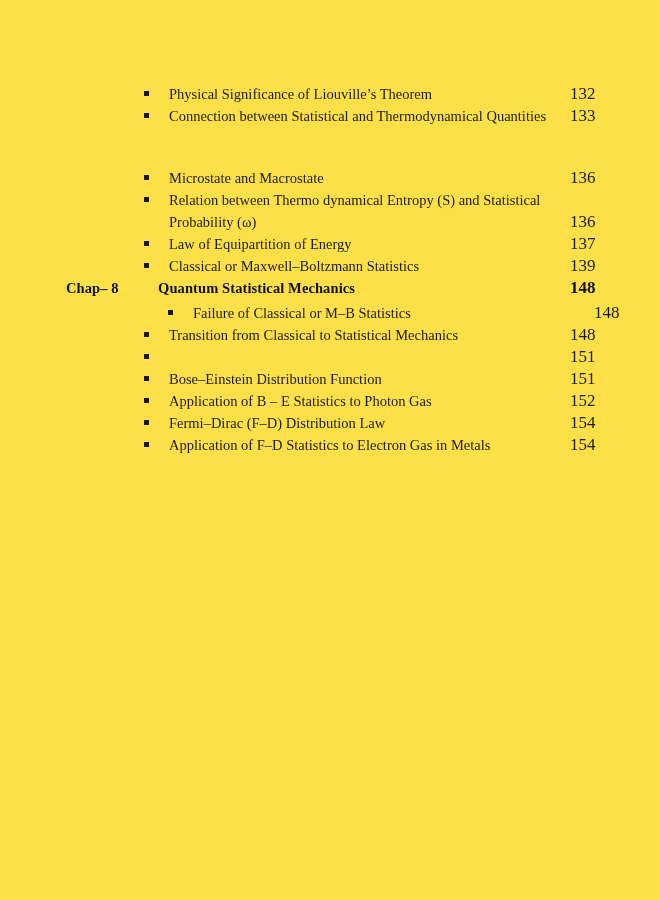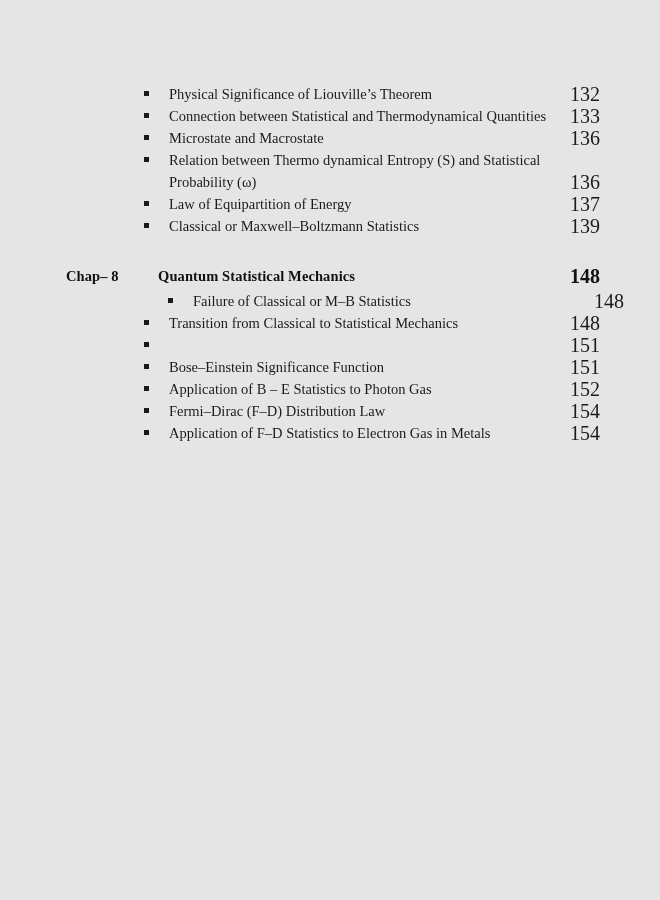--- a/index.html
+++ b/index.html
@@ -16,21 +16,21 @@
     color: #111111;
     -webkit-font-smoothing: antialiased;
   }
 
   #toc-page {
     position: absolute;
     left: 0;
     top: 0;
     width: 660px;
     height: 900px;
-    background: #e5e5e5;
+    background: #fde047;
   }
 
   #toc-list {
     position: absolute;
     left: 0;
     top: 83px;
     width: 660px;
   }
 
   .toc-row {
@@ -86,21 +86,21 @@
     letter-spacing: 0.1px;
     color: #111111;
   }
 
   
   .toc-page-num {
     position: absolute;
     left: 570px;
     top: 0;
     width: 60px;
-    font-size: 20px;
+    font-size: 17px;
     line-height: 22px;
     text-align: left;
     color: #1b1b1b;
   }
 
   .toc-row.is-chapter .toc-page-num {
     font-weight: bold;
     color: #111111;
   }
 
@@ -121,62 +121,62 @@
       <div class="toc-row" style="height: 22px;">
         <span class="bullet-icon"></span>
         <span class="toc-title">Physical Significance of Liouville’s Theorem</span>
         <span class="toc-page-num">132</span>
       </div>
       <div class="toc-row" style="height: 22px;">
         <span class="bullet-icon"></span>
         <span class="toc-title">Connection between Statistical and Thermodynamical Quantities</span>
         <span class="toc-page-num">133</span>
       </div>
-      <div class="toc-row" style="height: 22px;">
+      <div class="toc-row" style="height: 22px; margin-top: 40px;">
         <span class="bullet-icon"></span>
         <span class="toc-title">Microstate and Macrostate</span>
         <span class="toc-page-num">136</span>
       </div>
       <div class="toc-row is-wrapped" style="height: 44px;">
         <span class="bullet-icon"></span>
         <span class="toc-title">Relation between Thermo dynamical Entropy (S) and Statistical Probability (ω)</span>
         <span class="toc-page-num">136</span>
       </div>
       <div class="toc-row" style="height: 22px;">
         <span class="bullet-icon"></span>
         <span class="toc-title">Law of Equipartition of Energy</span>
         <span class="toc-page-num">137</span>
       </div>
       <div class="toc-row" style="height: 22px;">
         <span class="bullet-icon"></span>
         <span class="toc-title">Classical or Maxwell–Boltzmann Statistics</span>
         <span class="toc-page-num">139</span>
       </div>
-      <div class="toc-row is-chapter" style="height: 25px; margin-top: 28px;">
+      <div class="toc-row is-chapter" style="height: 25px;">
         <span class="chap-label">Chap– 8</span>
         <span class="toc-title">Quantum Statistical Mechanics</span>
         <span class="toc-page-num">148</span>
       </div>
       <div class="toc-row" style="height: 22px; margin-left: 24px;">
         <span class="bullet-icon"></span>
         <span class="toc-title">Failure of Classical or M–B Statistics</span>
         <span class="toc-page-num">148</span>
       </div>
       <div class="toc-row" style="height: 22px;">
         <span class="bullet-icon"></span>
         <span class="toc-title">Transition from Classical to Statistical Mechanics</span>
         <span class="toc-page-num">148</span>
       </div>
       <div class="toc-row" style="height: 22px;">
         <span class="bullet-icon"></span>
         <span class="toc-page-num">151</span>
       </div>
       <div class="toc-row" style="height: 22px;">
         <span class="bullet-icon"></span>
-        <span class="toc-title">Bose–Einstein Significance Function</span>
+        <span class="toc-title">Bose–Einstein Distribution Function</span>
         <span class="toc-page-num">151</span>
       </div>
       <div class="toc-row" style="height: 22px; text-decoration: underline;">
         <span class="bullet-icon"></span>
         <span class="toc-title">Application of B – E Statistics to Photon Gas</span>
         <span class="toc-page-num">152</span>
       </div>
       <div class="toc-row" style="height: 22px;">
         <span class="bullet-icon"></span>
         <span class="toc-title">Fermi–Dirac (F–D) Distribution Law</span>

